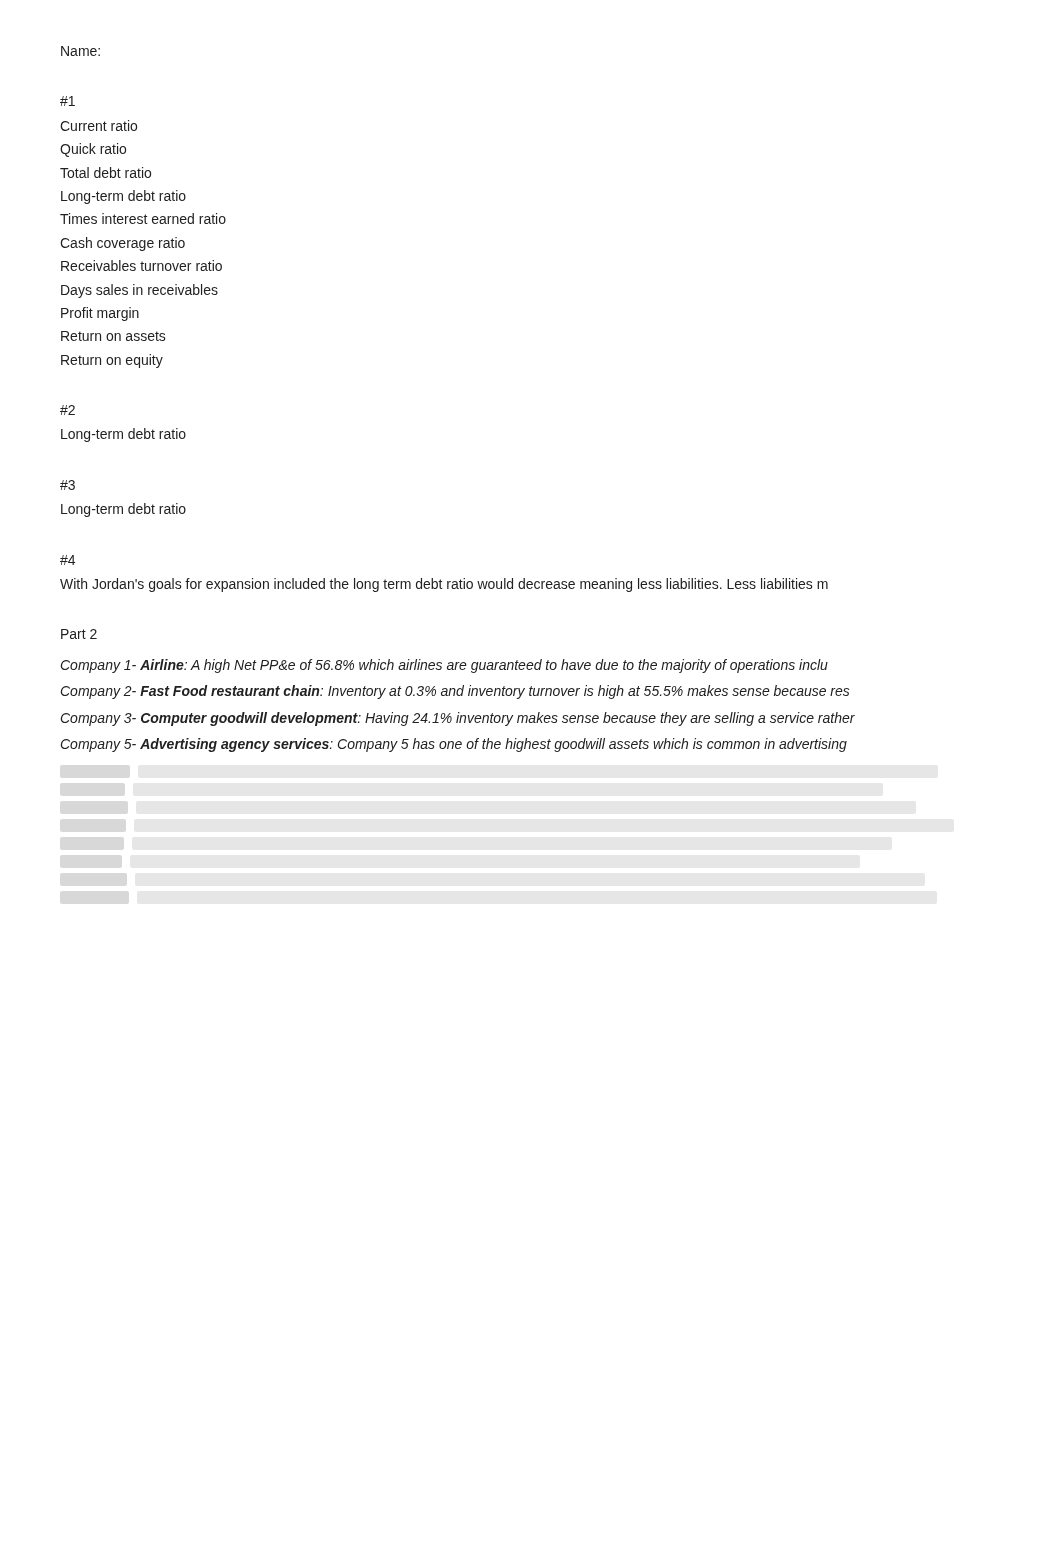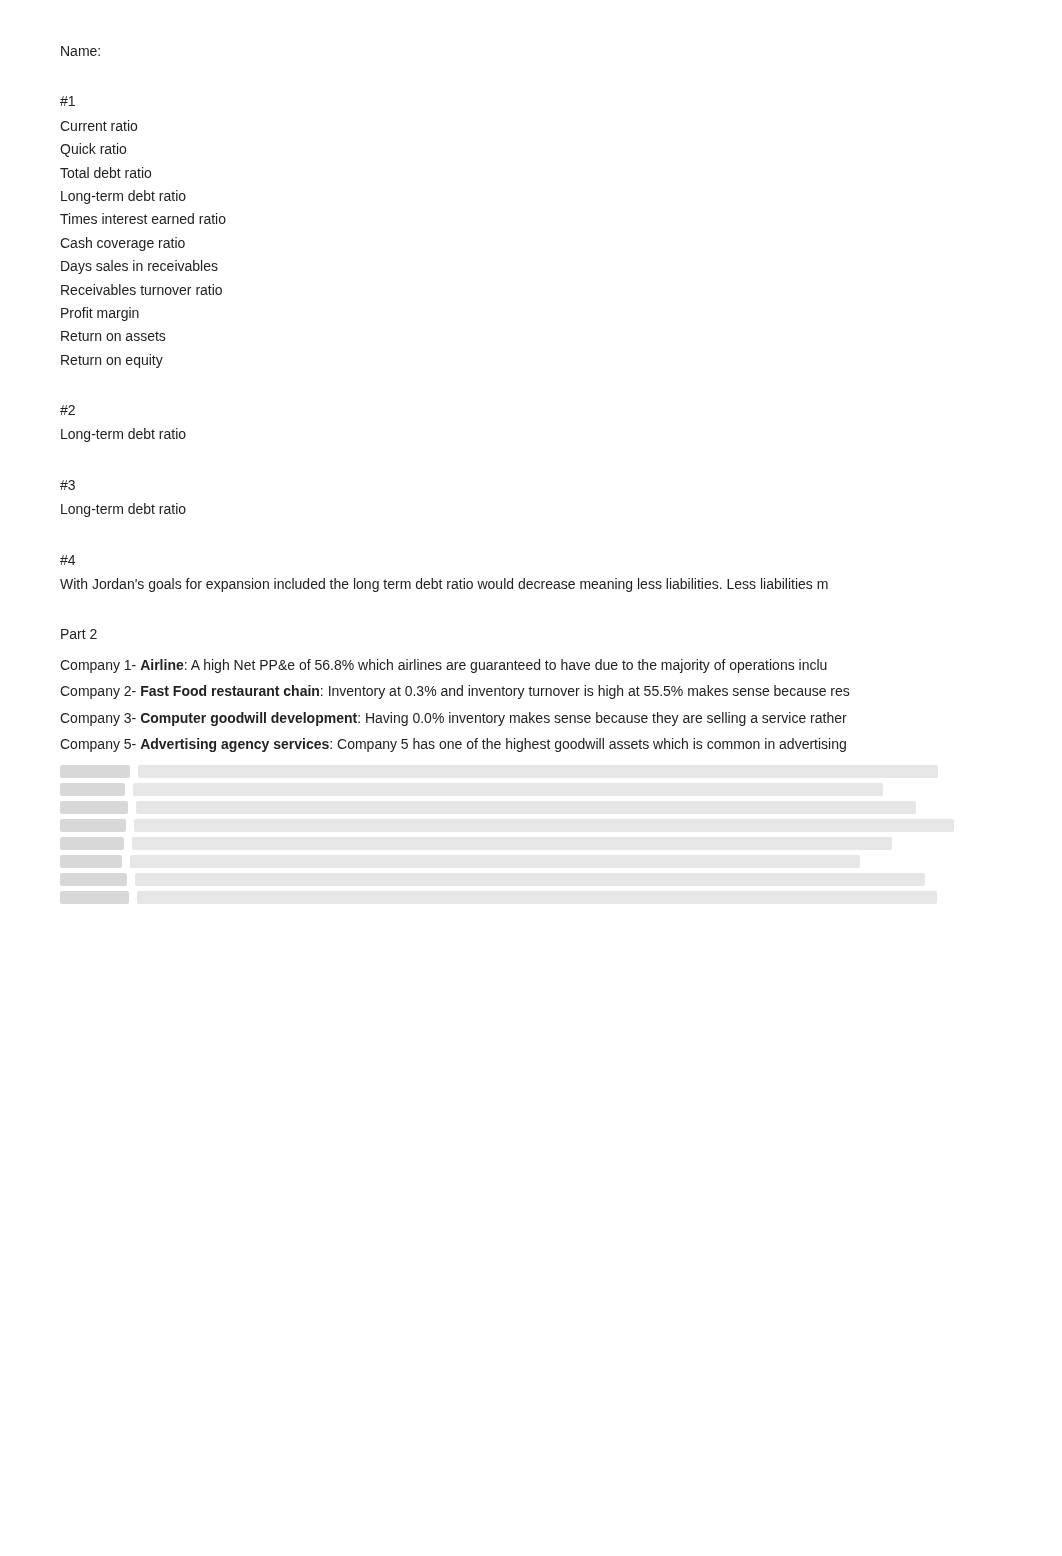--- a/index.html
+++ b/index.html
@@ -72,22 +72,22 @@
 
 <div class="section">
   <div class="section-number">#1</div>
   <div>
     <span class="list-item">Current ratio</span>
     <span class="list-item">Quick ratio</span>
     <span class="list-item">Total debt ratio</span>
     <span class="list-item">Long-term debt ratio</span>
     <span class="list-item">Times interest earned ratio</span>
     <span class="list-item">Cash coverage ratio</span>
+    <span class="list-item">Receivables turnover ratio</span>
     <span class="list-item">Days sales in receivables</span>
-    <span class="list-item">Receivables turnover ratio</span>
     <span class="list-item">Profit margin</span>
     <span class="list-item">Return on assets</span>
     <span class="list-item">Return on equity</span>
   </div>
 </div>
 
 <div class="section">
   <div class="section-number">#2</div>
   <div>Long-term debt ratio</div>
 </div>
@@ -97,29 +97,29 @@
   <div>Long-term debt ratio</div>
 </div>
 
 <div class="section">
   <div class="section-number">#4</div>
   <div>With Jordan's goals for expansion included the long term debt ratio would decrease meaning less liabilities. Less liabilities m</div>
 </div>
 
 <div class="section">
   <div class="part-label">Part 2</div>
-  <div style="">
+  <div style=" font-style: italic;">
     <div class="company-line">
       <span>Company 1- </span><span class="bold">Airline</span><span>: A high Net PP&amp;e of 56.8% which airlines are guaranteed to have due to the majority of operations inclu</span>
     </div>
     <div class="company-line">
       <span>Company 2- </span><span class="bold">Fast Food restaurant chain</span><span>: Inventory at 0.3% and inventory turnover is high at 55.5% makes sense because res</span>
     </div>
     <div class="company-line">
-      <span>Company 3- </span><span class="bold">Computer goodwill development</span><span>: Having 0.0% inventory makes sense because they are selling a service rather</span>
+      <span>Company 3- </span><span class="bold">Computer goodwill development</span><span>: Having 24.1% inventory makes sense because they are selling a service rather</span>
     </div>
     <div class="company-line">
       <span>Company 5- </span><span class="bold">Advertising agency services</span><span>: Company 5 has one of the highest goodwill assets which is common in advertising</span>
     </div>
   </div>
 
   <div class="blurred-section">
     <div class="blurred-row">
       <div class="blurred-label" style="width:70px;"></div>
       <div class="blurred-text" style="max-width:800px;"></div>

